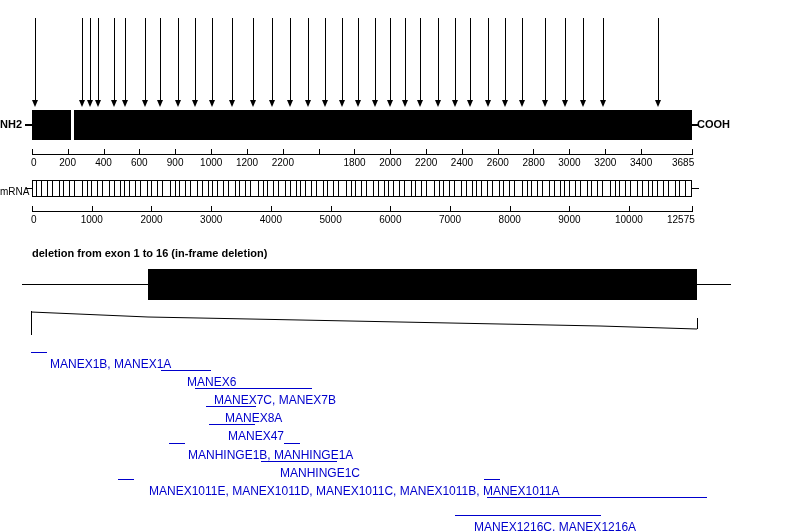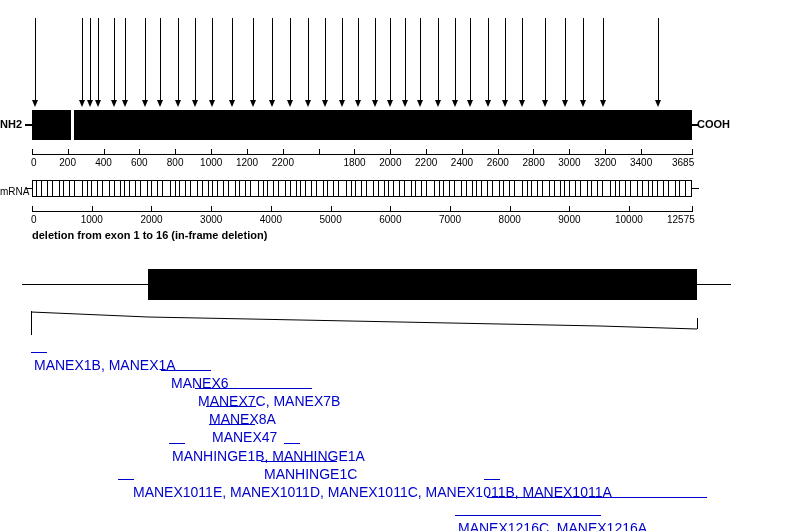--- a/index.html
+++ b/index.html
@@ -147,21 +147,21 @@
     top: 188px;
     width: 8px;
     height: 1px;
     background: #000000;
   }
 
   
   .deletion-title {
     position: absolute;
     left: 32px;
-    top: 229px;
+    top: 247px;
     font-size: 11px;
     font-weight: bold;
     color: #000000;
   }
   .del-thin-line {
     position: absolute;
     top: 284px;
     height: 1px;
     background: #000000;
   }
@@ -189,23 +189,24 @@
   }
 
   
   .epi-line {
     position: absolute;
     height: 1px;
     background: #0000cc;
   }
   .epi-label {
     position: absolute;
-    font-size: 14px;
+    font-size: 12px;
     color: #0000cc;
     white-space: nowrap;
+    margin-left: 16px;
   }
 </style>
 </head>
 <body>
 
 <div id="stage">
 
   <div id="arrows-layer" class="abs" style="left:0;top:0;width:812px;height:110px;">
       <div class="arrow-line" style="left: 35px; height: 84px;"></div>
       <div class="arrow-head" style="left: 32px; top: 100px;"></div>
@@ -288,21 +289,21 @@
       <div class="axis-line" style="left: 32px; top: 8px; width: 660px;"></div>
       <div class="axis-tick" style="left: 32px; top: 3px; height: 6px;"></div>
       <div class="axis-label" style="top: 11px; left: 31px;">0</div>
       <div class="axis-tick" style="left: 67.8209px; top: 3px; height: 6px;"></div>
       <div class="axis-label" style="top: 11px; left: 59.3209px;">200</div>
       <div class="axis-tick" style="left: 103.642px; top: 3px; height: 6px;"></div>
       <div class="axis-label" style="top: 11px; left: 95.1418px;">400</div>
       <div class="axis-tick" style="left: 139.463px; top: 3px; height: 6px;"></div>
       <div class="axis-label" style="top: 11px; left: 130.963px;">600</div>
       <div class="axis-tick" style="left: 175.284px; top: 3px; height: 6px;"></div>
-      <div class="axis-label" style="top: 11px; left: 166.784px;">800</div>
+      <div class="axis-label" style="top: 11px; left: 166.784px;">900</div>
       <div class="axis-tick" style="left: 211.104px; top: 3px; height: 6px;"></div>
       <div class="axis-label" style="top: 11px; left: 200.104px;">1000</div>
       <div class="axis-tick" style="left: 246.925px; top: 3px; height: 6px;"></div>
       <div class="axis-label" style="top: 11px; left: 235.925px;">1200</div>
       <div class="axis-tick" style="left: 282.746px; top: 3px; height: 6px;"></div>
       <div class="axis-label" style="top: 11px; left: 271.746px;">2200</div>
       <div class="axis-tick" style="left: 318.567px; top: 3px; height: 6px;"></div>
       <div class="axis-label" style="top: 6px; left: 307.567px; margin-top: 34px;">1600</div>
       <div class="axis-tick" style="left: 354.388px; top: 3px; height: 6px;"></div>
       <div class="axis-label" style="top: 11px; left: 343.388px;">1800</div>

